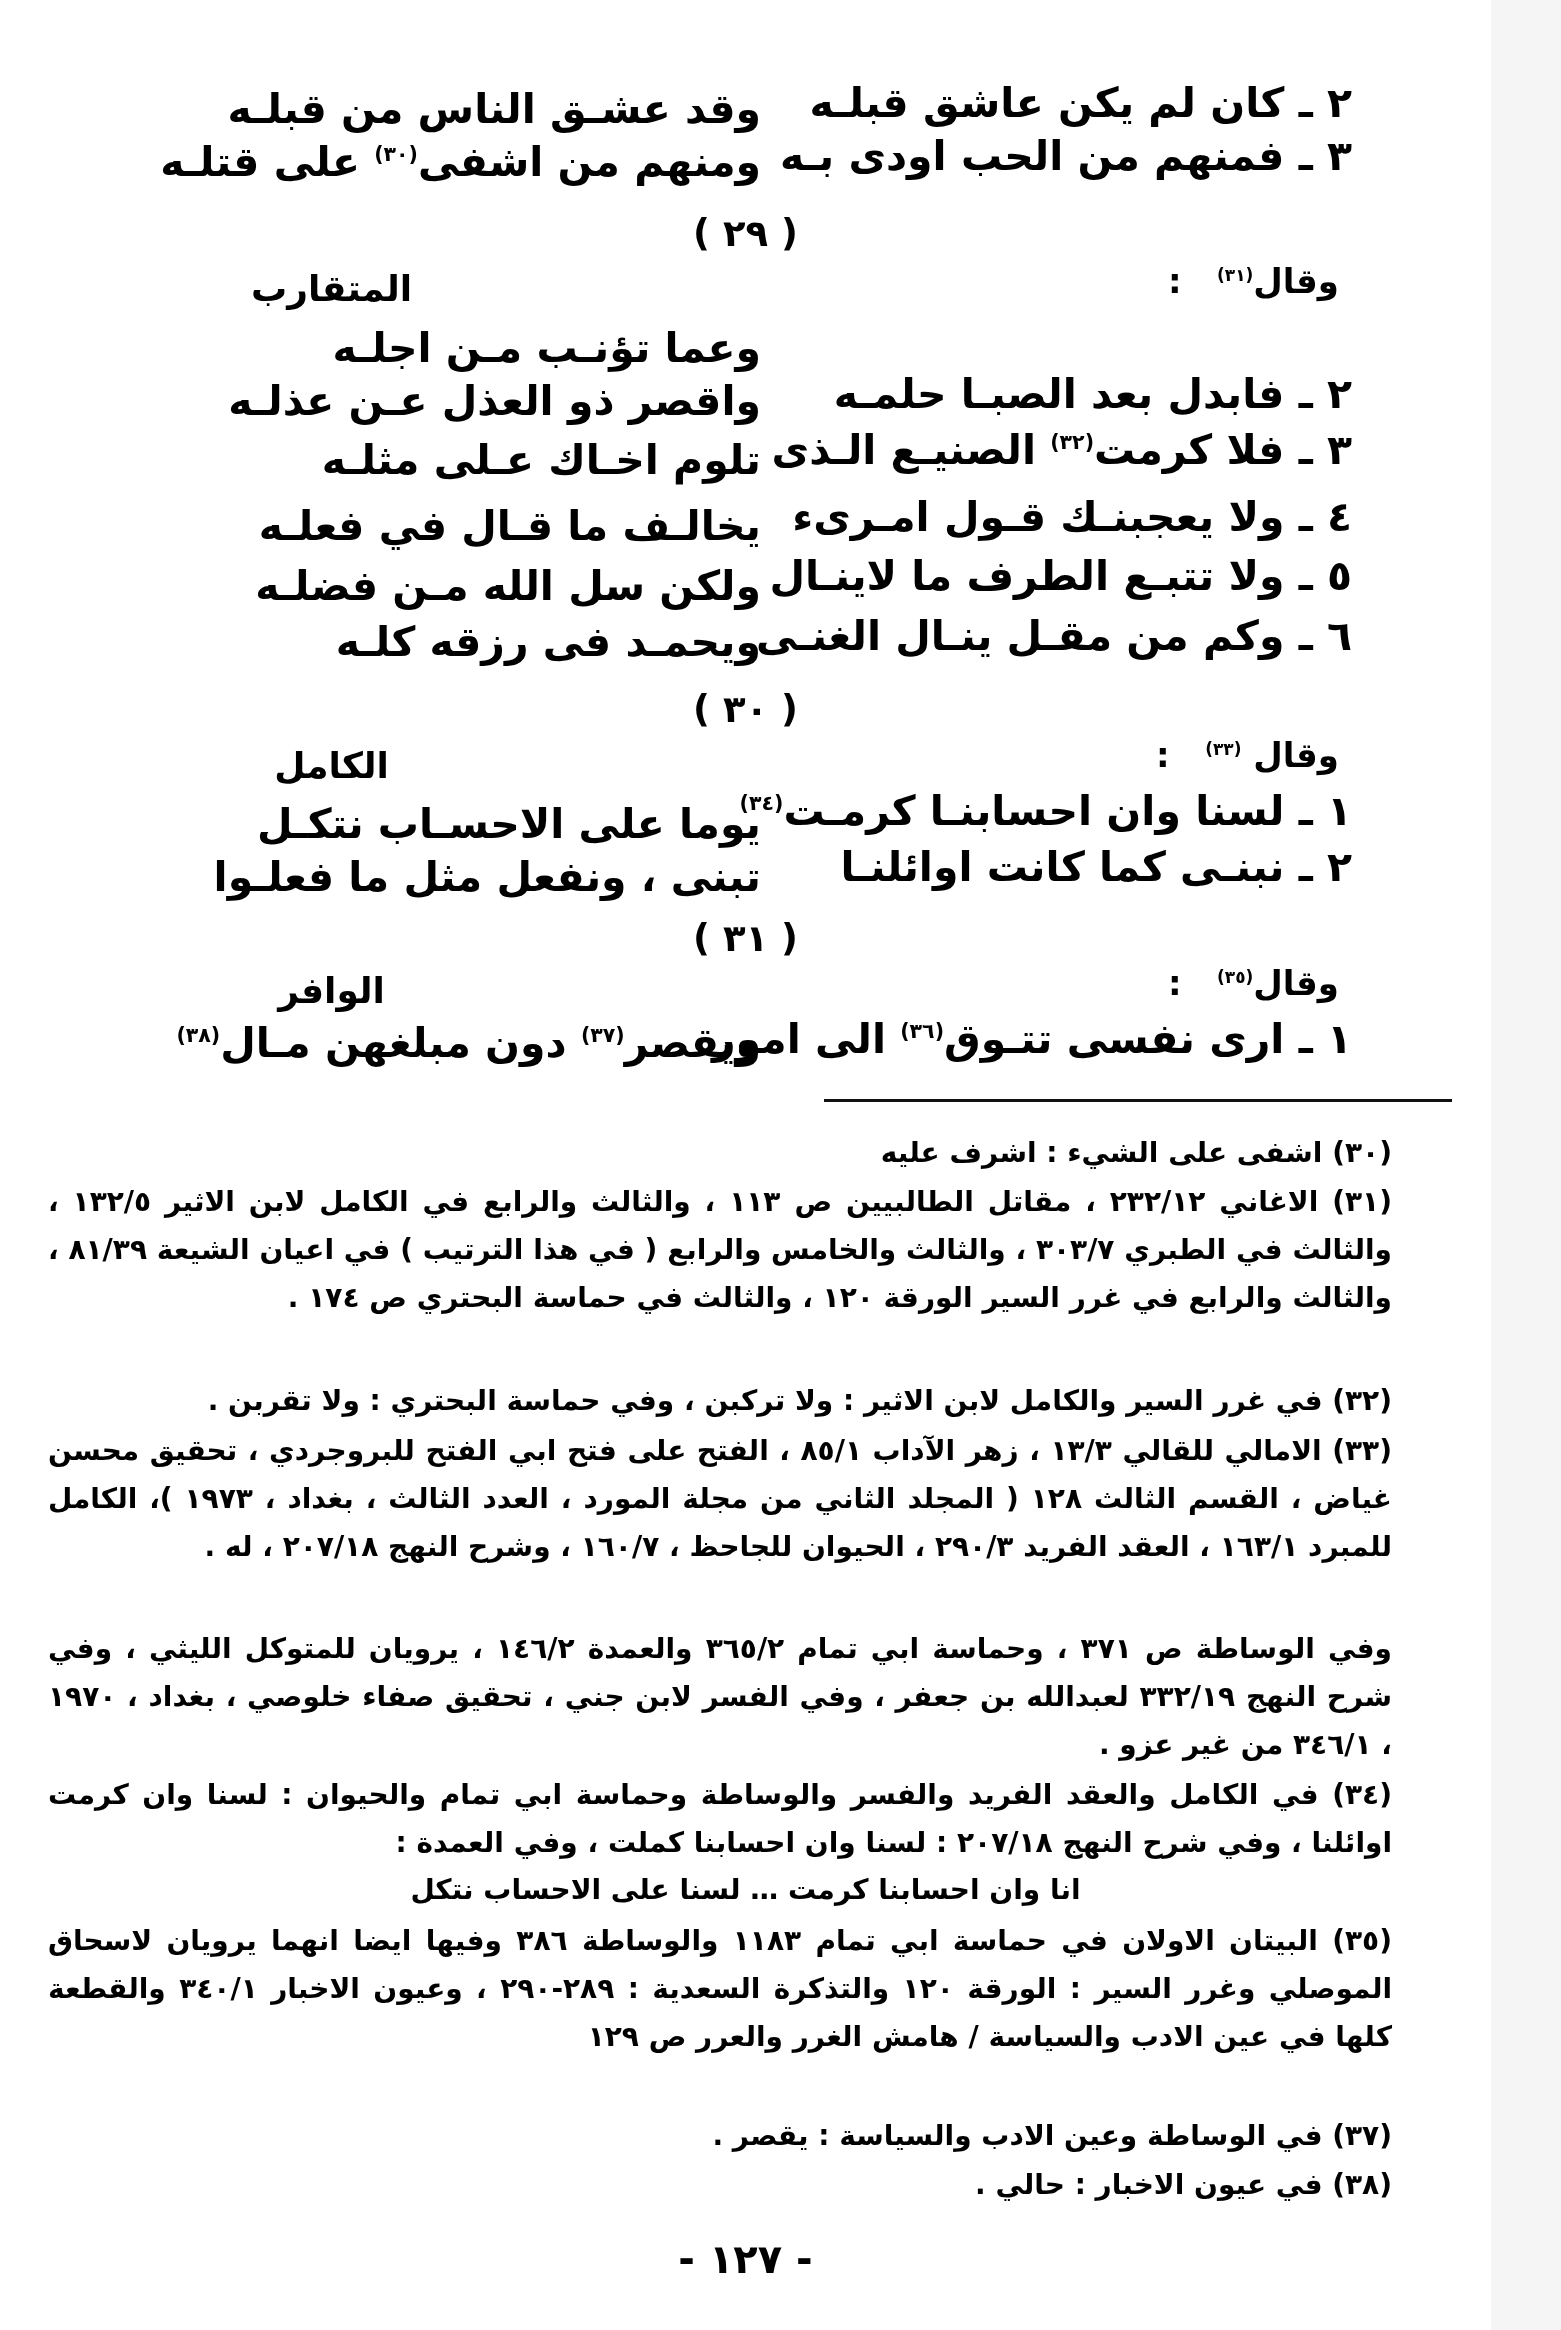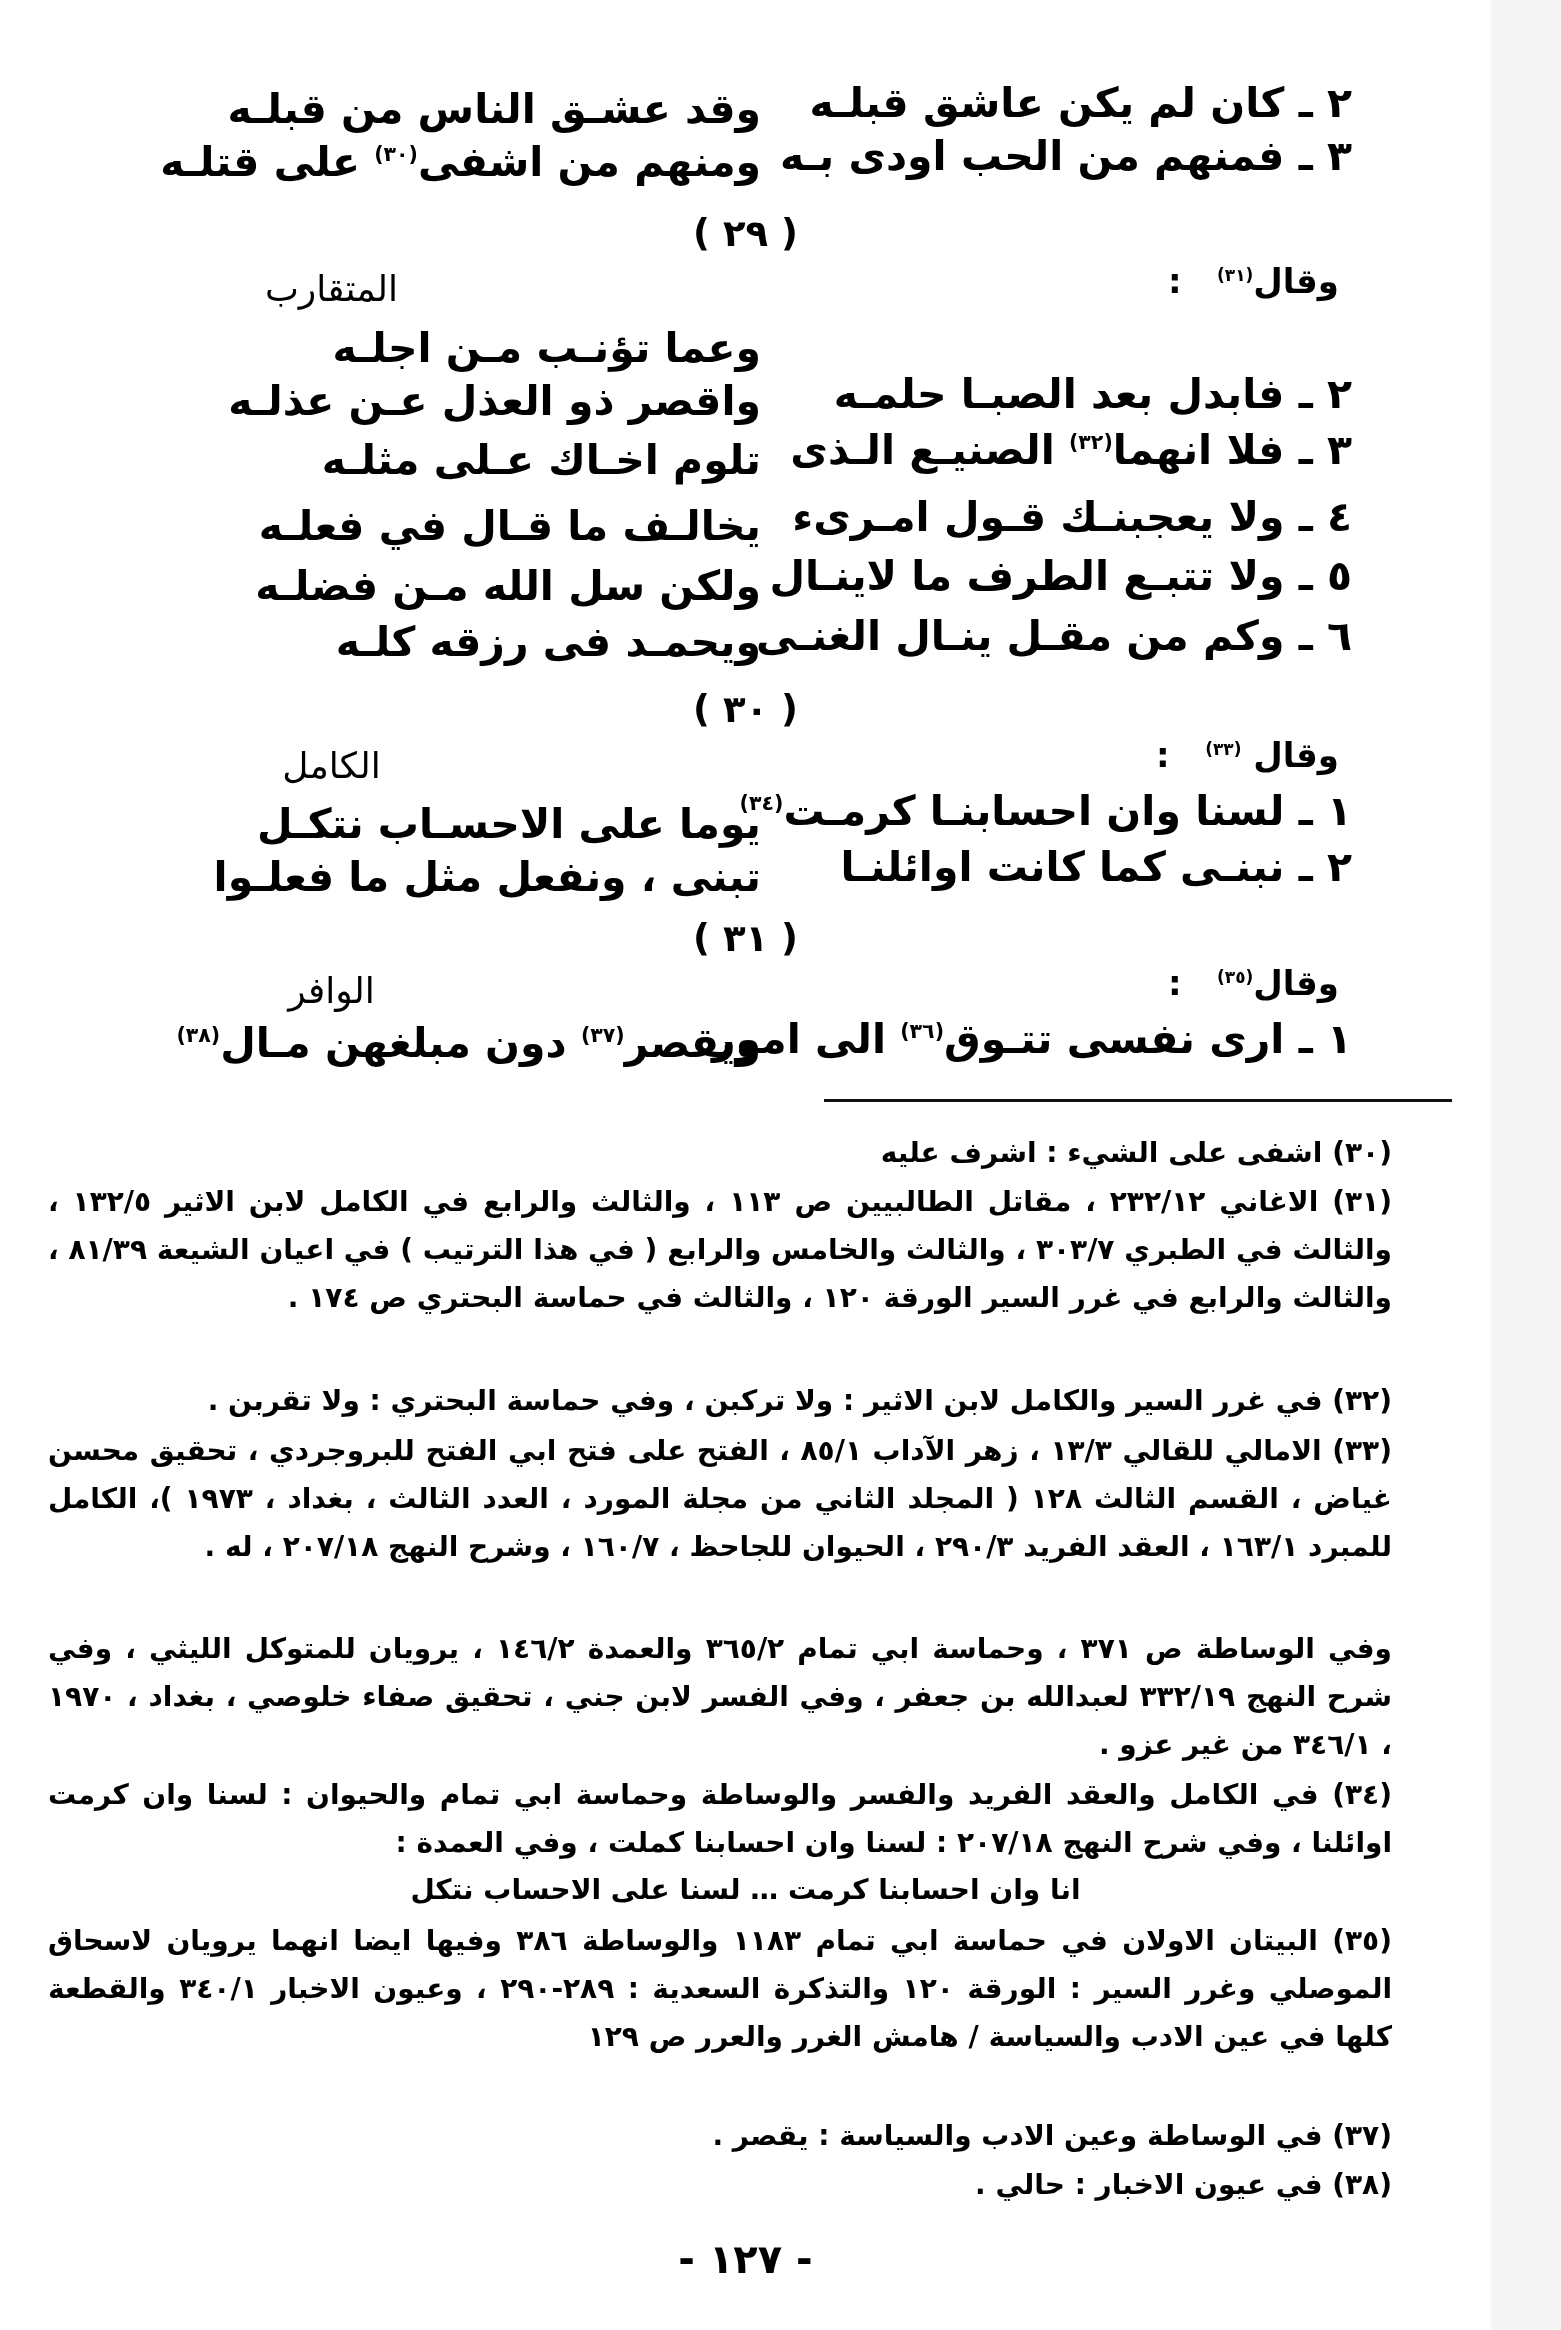--- a/index.html
+++ b/index.html
@@ -14,21 +14,21 @@
     position: absolute; left: 0; top: 0;
     width: 1491px; height: 2330px;
     background: #ffffff;
   }
   .rtl { direction: rtl; unicode-bidi: embed; }
   .line { position: absolute; white-space: nowrap; }
   .verse { font-size: 41px; font-weight: bold; line-height: 1; }
   .sadr { right: 139px; width: 583px; text-align: right; }
   .ajuz { right: 730px; width: 629px; }
   .intro { right: 152px; font-size: 34px; font-weight: bold; }
-  .meter { left: 199px; width: 265px; text-align: center; font-size: 36px; font-weight: normal; }
+  .meter { left: 199px; width: 265px; text-align: center; font-size: 36px; font-weight: bold; }
   .poem-num { left: 0; width: 1491px; text-align: center; font-size: 37px; font-weight: bold; }
   sup { font-size: 0.5em; vertical-align: super; }
   .rule {
     position: absolute; left: 824px; top: 1099px;
     width: 628px; height: 3.3px; background: #111;
   }
   .fn {
     position: absolute; right: 99px; width: 1344px;
     font-size: 28px; font-weight: bold; line-height: 48px;
     text-align: justify; text-align-last: right;
@@ -60,21 +60,21 @@
   <div class="line intro rtl" style="top:261px">
     <span>وقال</span><sup>(٣١)</sup>&nbsp;&nbsp;&nbsp;<span>:</span>
   </div>
   <div class="line meter rtl" style="top:268px">المتقارب</div>
 
   <div class="line verse rtl ajuz" style="top:328px">وعما تؤنـب مـن اجلـه</div>
 
   <div class="line verse rtl sadr" style="top:374px"><span>٢</span> ـ <span>فابدل بعد الصبـا حلمـه</span></div>
   <div class="line verse rtl ajuz" style="top:381px">واقصر ذو العذل عـن عذلـه</div>
 
-  <div class="line verse rtl sadr" style="top:430px"><span>٣</span> ـ <span>فلا انهما</span><sup>(٣٢)</sup> <span>الصنيـع الـذى</span></div>
+  <div class="line verse rtl sadr" style="top:430px"><span>٣</span> ـ <span>فلا كرمت</span><sup>(٣٢)</sup> <span>الصنيـع الـذى</span></div>
   <div class="line verse rtl ajuz" style="top:440px">تلوم اخـاك عـلى مثلـه</div>
 
   <div class="line verse rtl sadr" style="top:497px"><span>٤</span> ـ <span>ولا يعجبنـك قـول امـرىء</span></div>
   <div class="line verse rtl ajuz" style="top:506px">يخالـف ما قـال في فعلـه</div>
 
   <div class="line verse rtl sadr" style="top:556px"><span>٥</span> ـ <span>ولا تتبـع الطرف ما لاينـال</span></div>
   <div class="line verse rtl ajuz" style="top:566px">ولكن سل الله مـن فضلـه</div>
 
   <div class="line verse rtl sadr" style="top:616px"><span>٦</span> ـ <span>وكم من مقـل ينـال الغنـى</span></div>
   <div class="line verse rtl ajuz" style="top:622px">ويحمـد فى رزقه كلـه</div>

